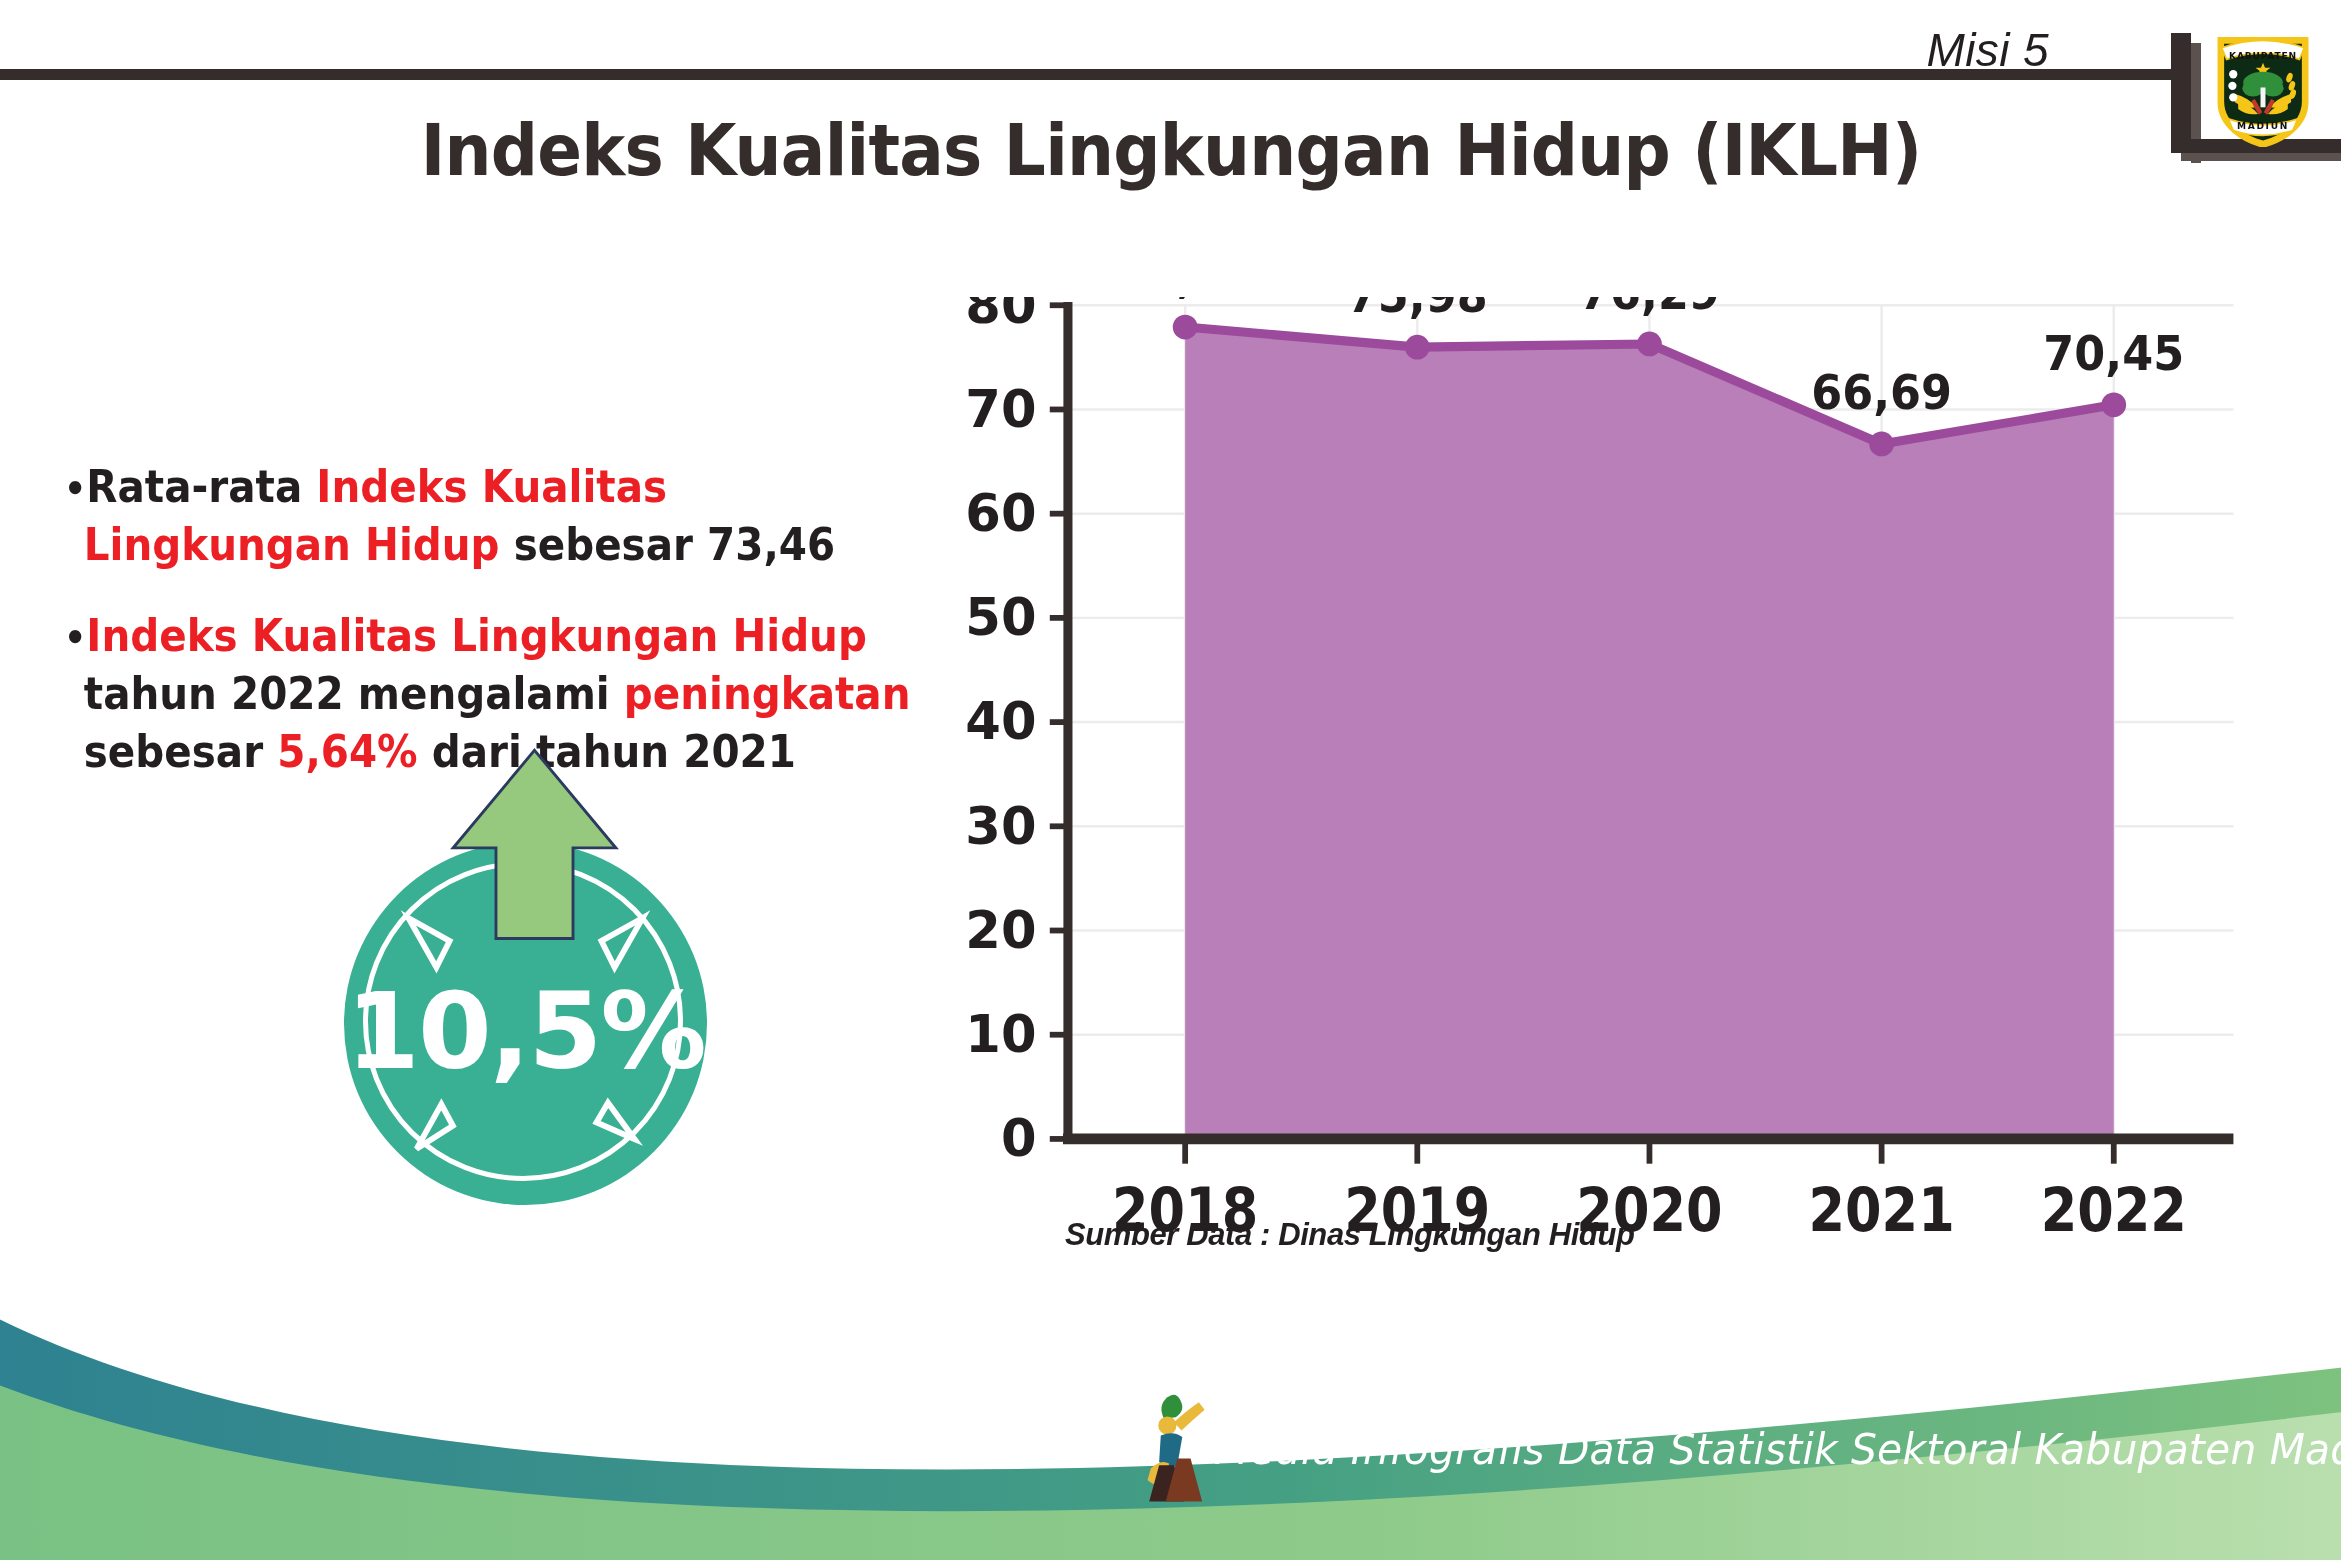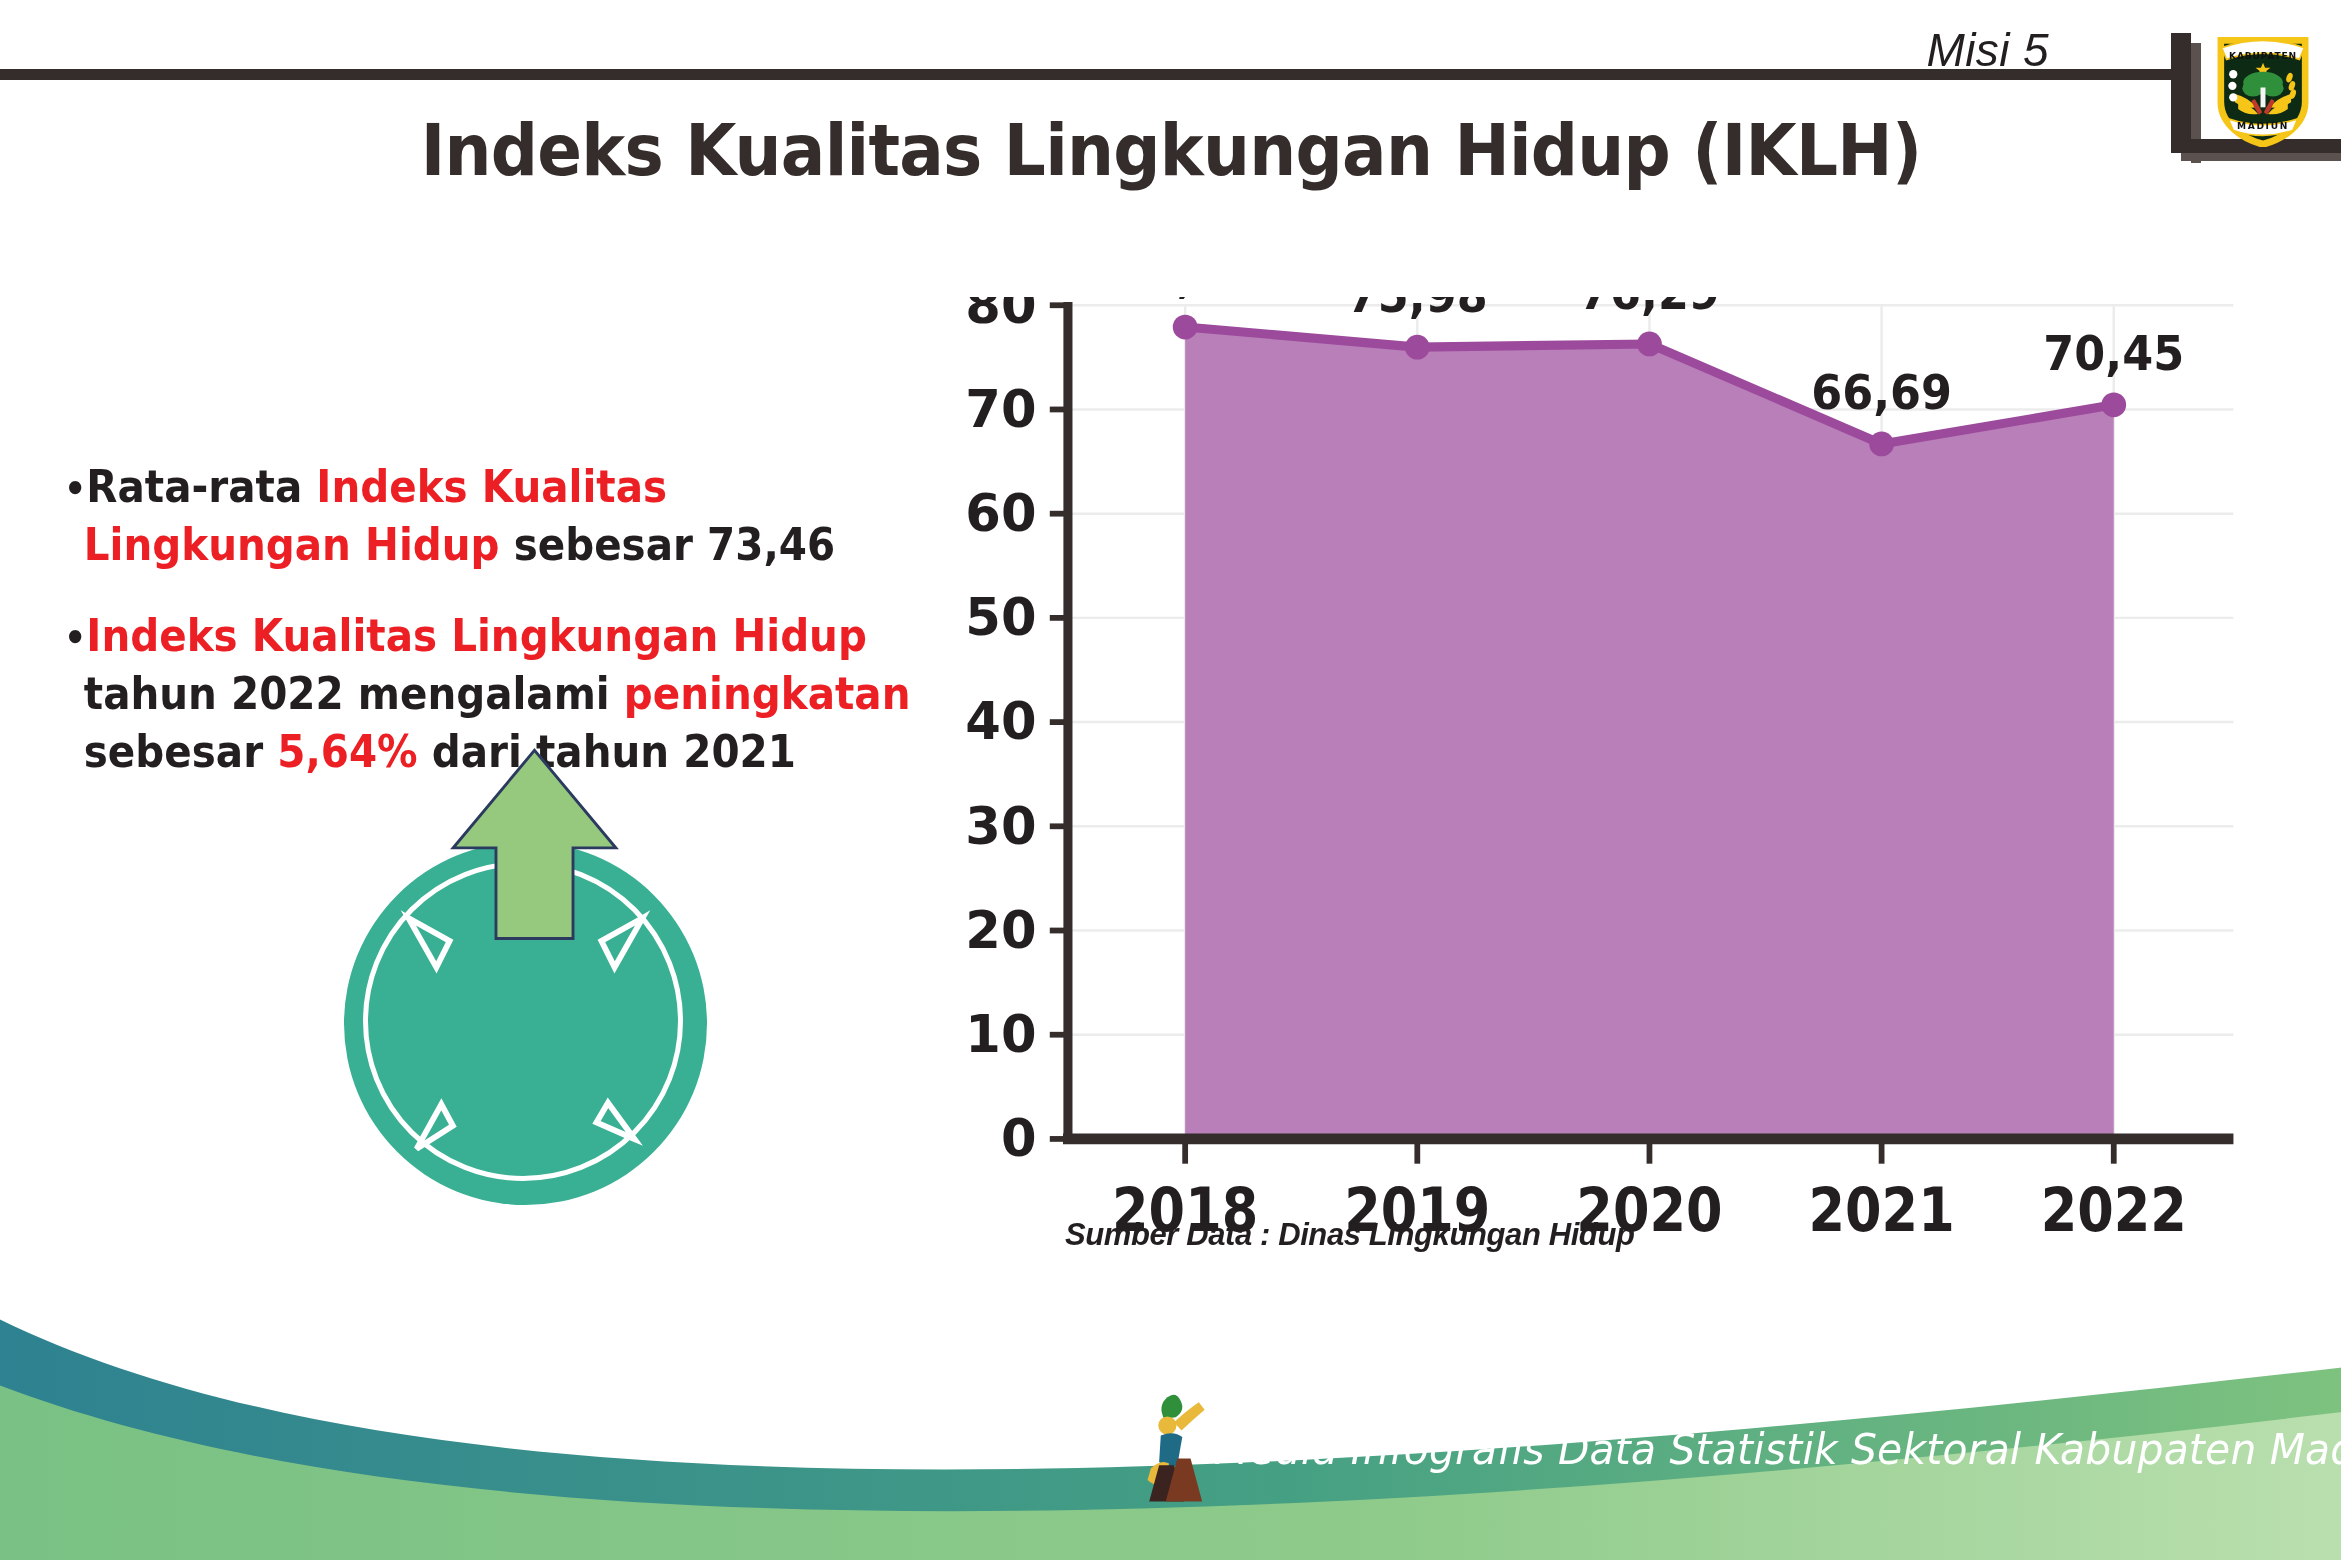--- a/index.html
+++ b/index.html
@@ -164,20 +164,21 @@
 
     <svg viewBox="0 0 440 440" width="363" height="363" style="position:absolute;left:18px;top:95px;">
       <g fill="none" stroke="#ffffff" stroke-width="7">
         <polygon points="78,92 128,120 112,152"></polygon>
         <polygon points="362,92 312,120 328,152"></polygon>
         <polygon points="88,372 132,344 118,318"></polygon>
         <polygon points="352,360 306,340 320,316"></polygon>
       </g>
     </svg>
 
+    <div class="badge-pct">10,5%</div>
   </div>
 
   <div class="chart">
     <svg id="chart-svg" width="1321" height="974" viewBox="0 0 1600 1180">
         <line x1="133" y1="893.75" x2="1545" y2="893.75" stroke="#ececec" stroke-width="3"></line>
         <line x1="133" y1="767.5" x2="1545" y2="767.5" stroke="#ececec" stroke-width="3"></line>
         <line x1="133" y1="641.25" x2="1545" y2="641.25" stroke="#ececec" stroke-width="3"></line>
         <line x1="133" y1="515" x2="1545" y2="515" stroke="#ececec" stroke-width="3"></line>
         <line x1="133" y1="388.75" x2="1545" y2="388.75" stroke="#ececec" stroke-width="3"></line>
         <line x1="133" y1="262.5" x2="1545" y2="262.5" stroke="#ececec" stroke-width="3"></line>

